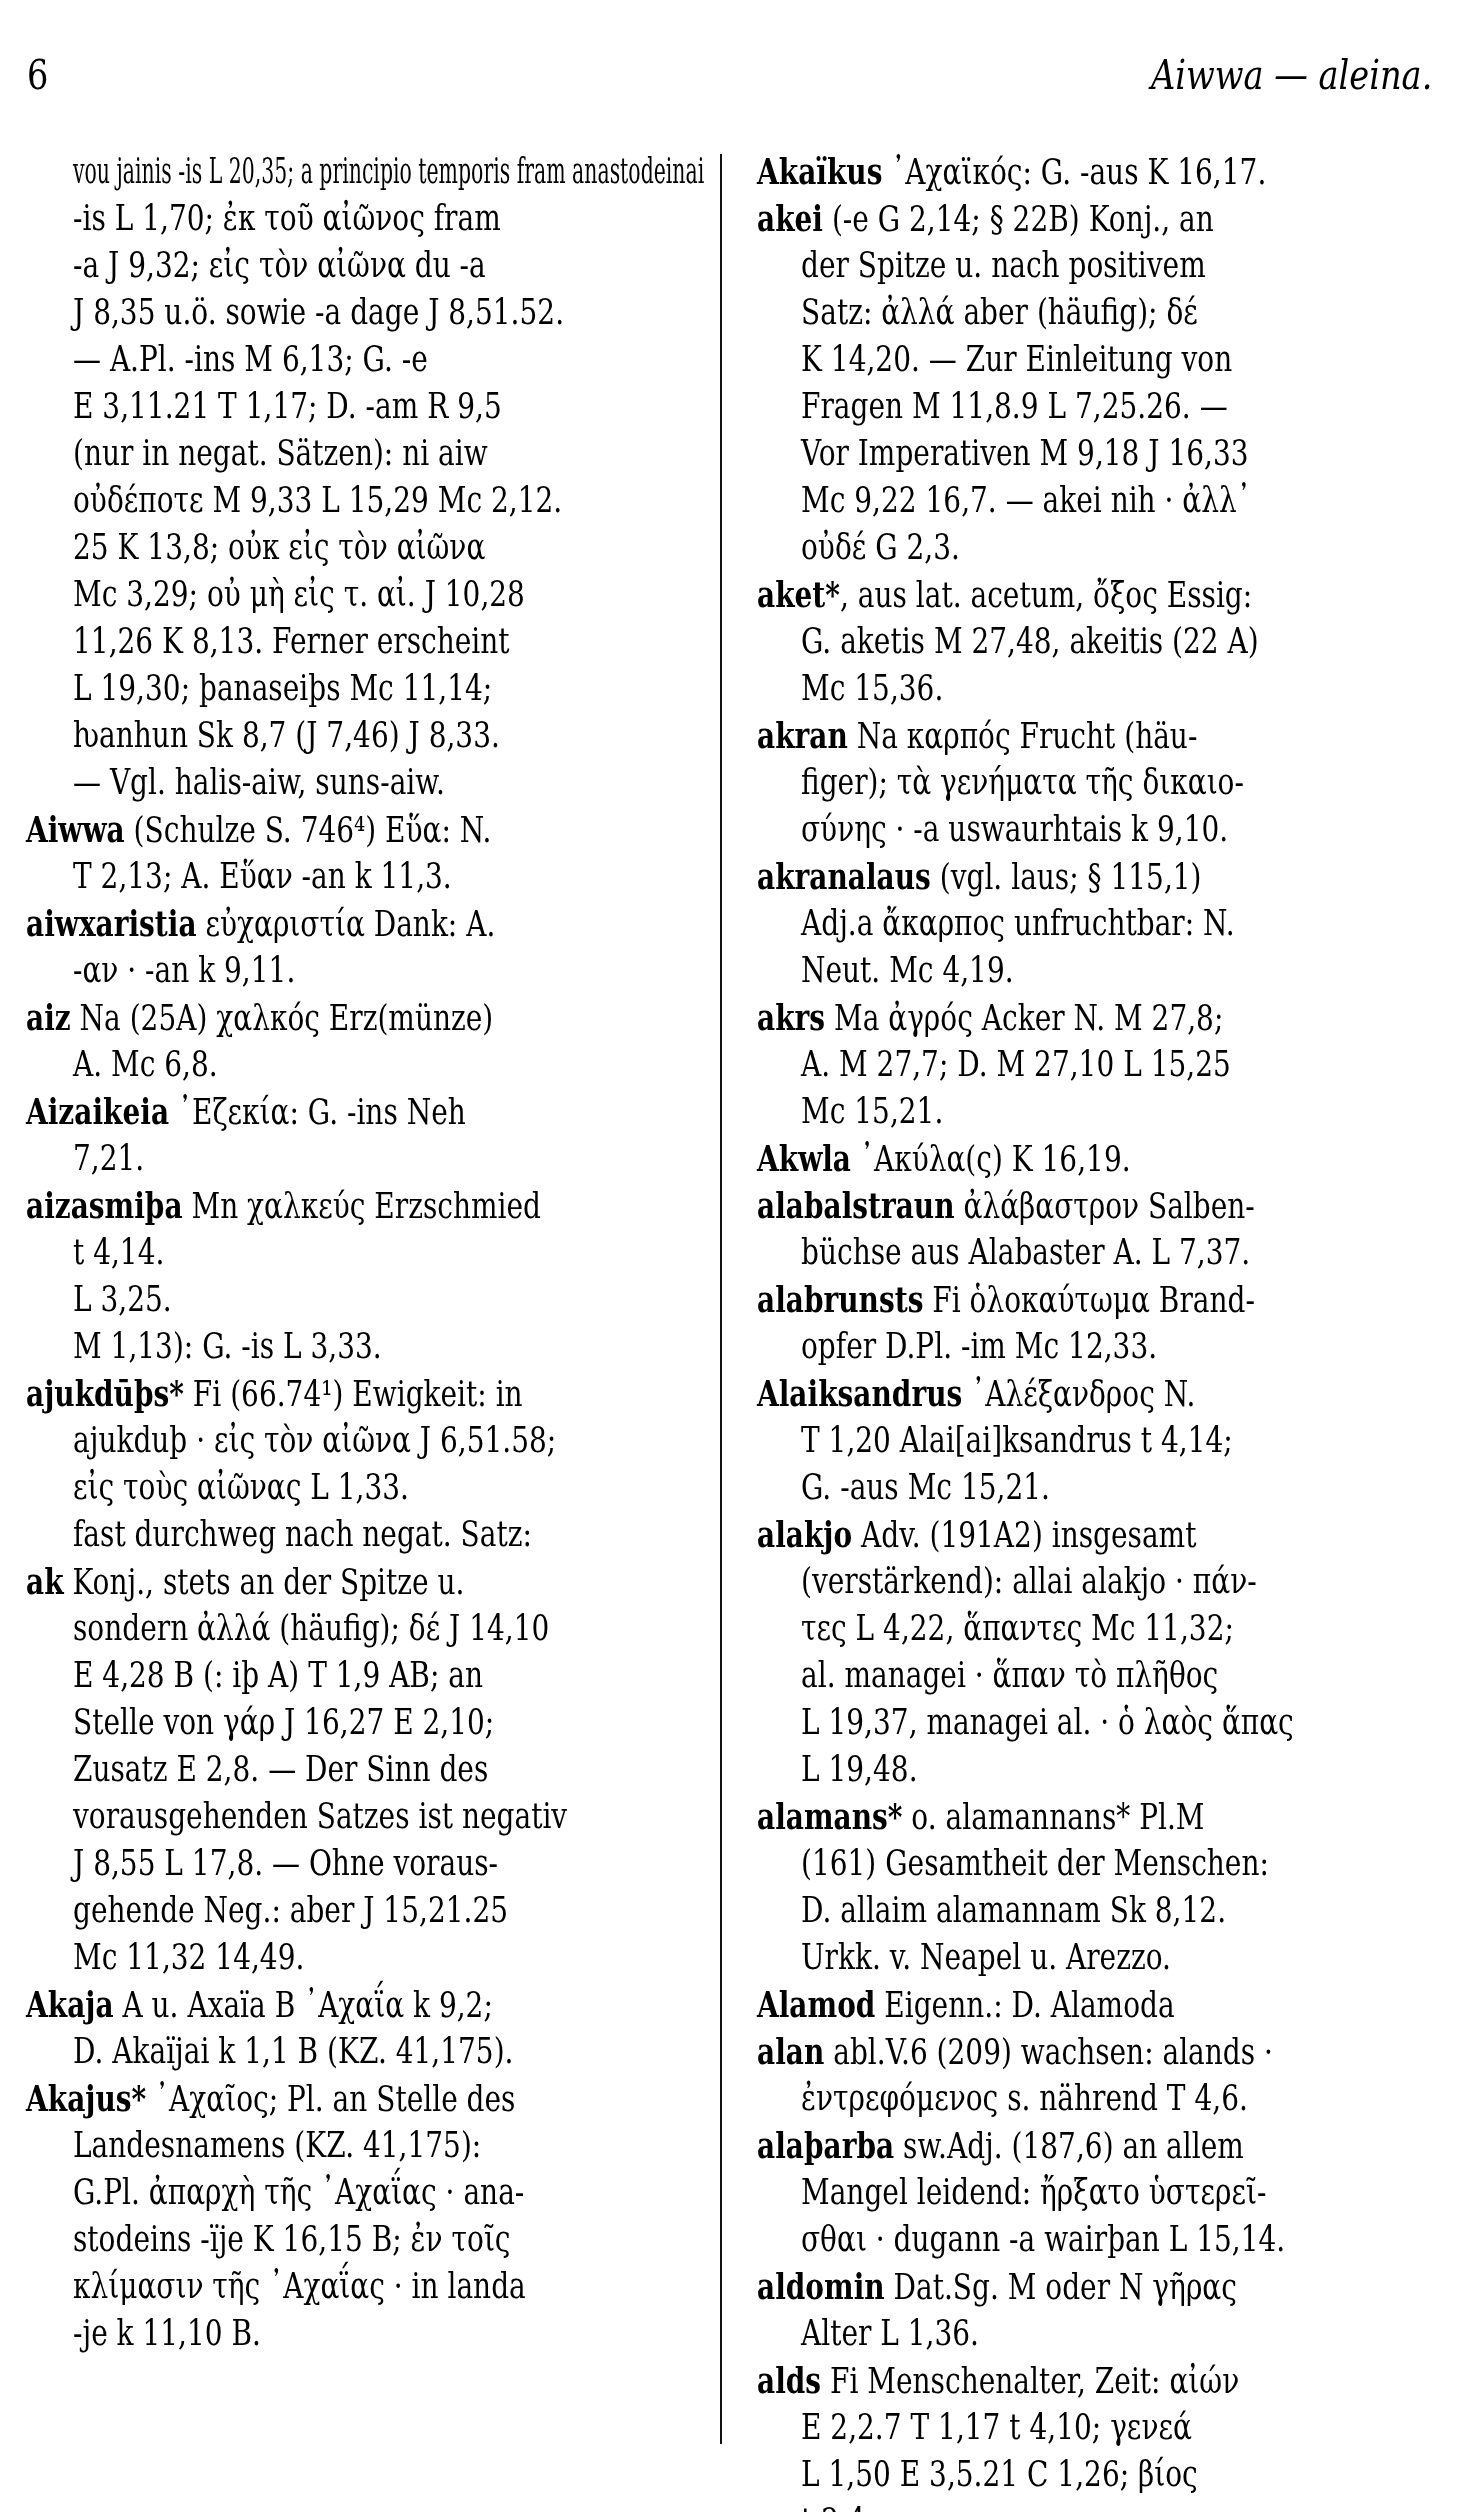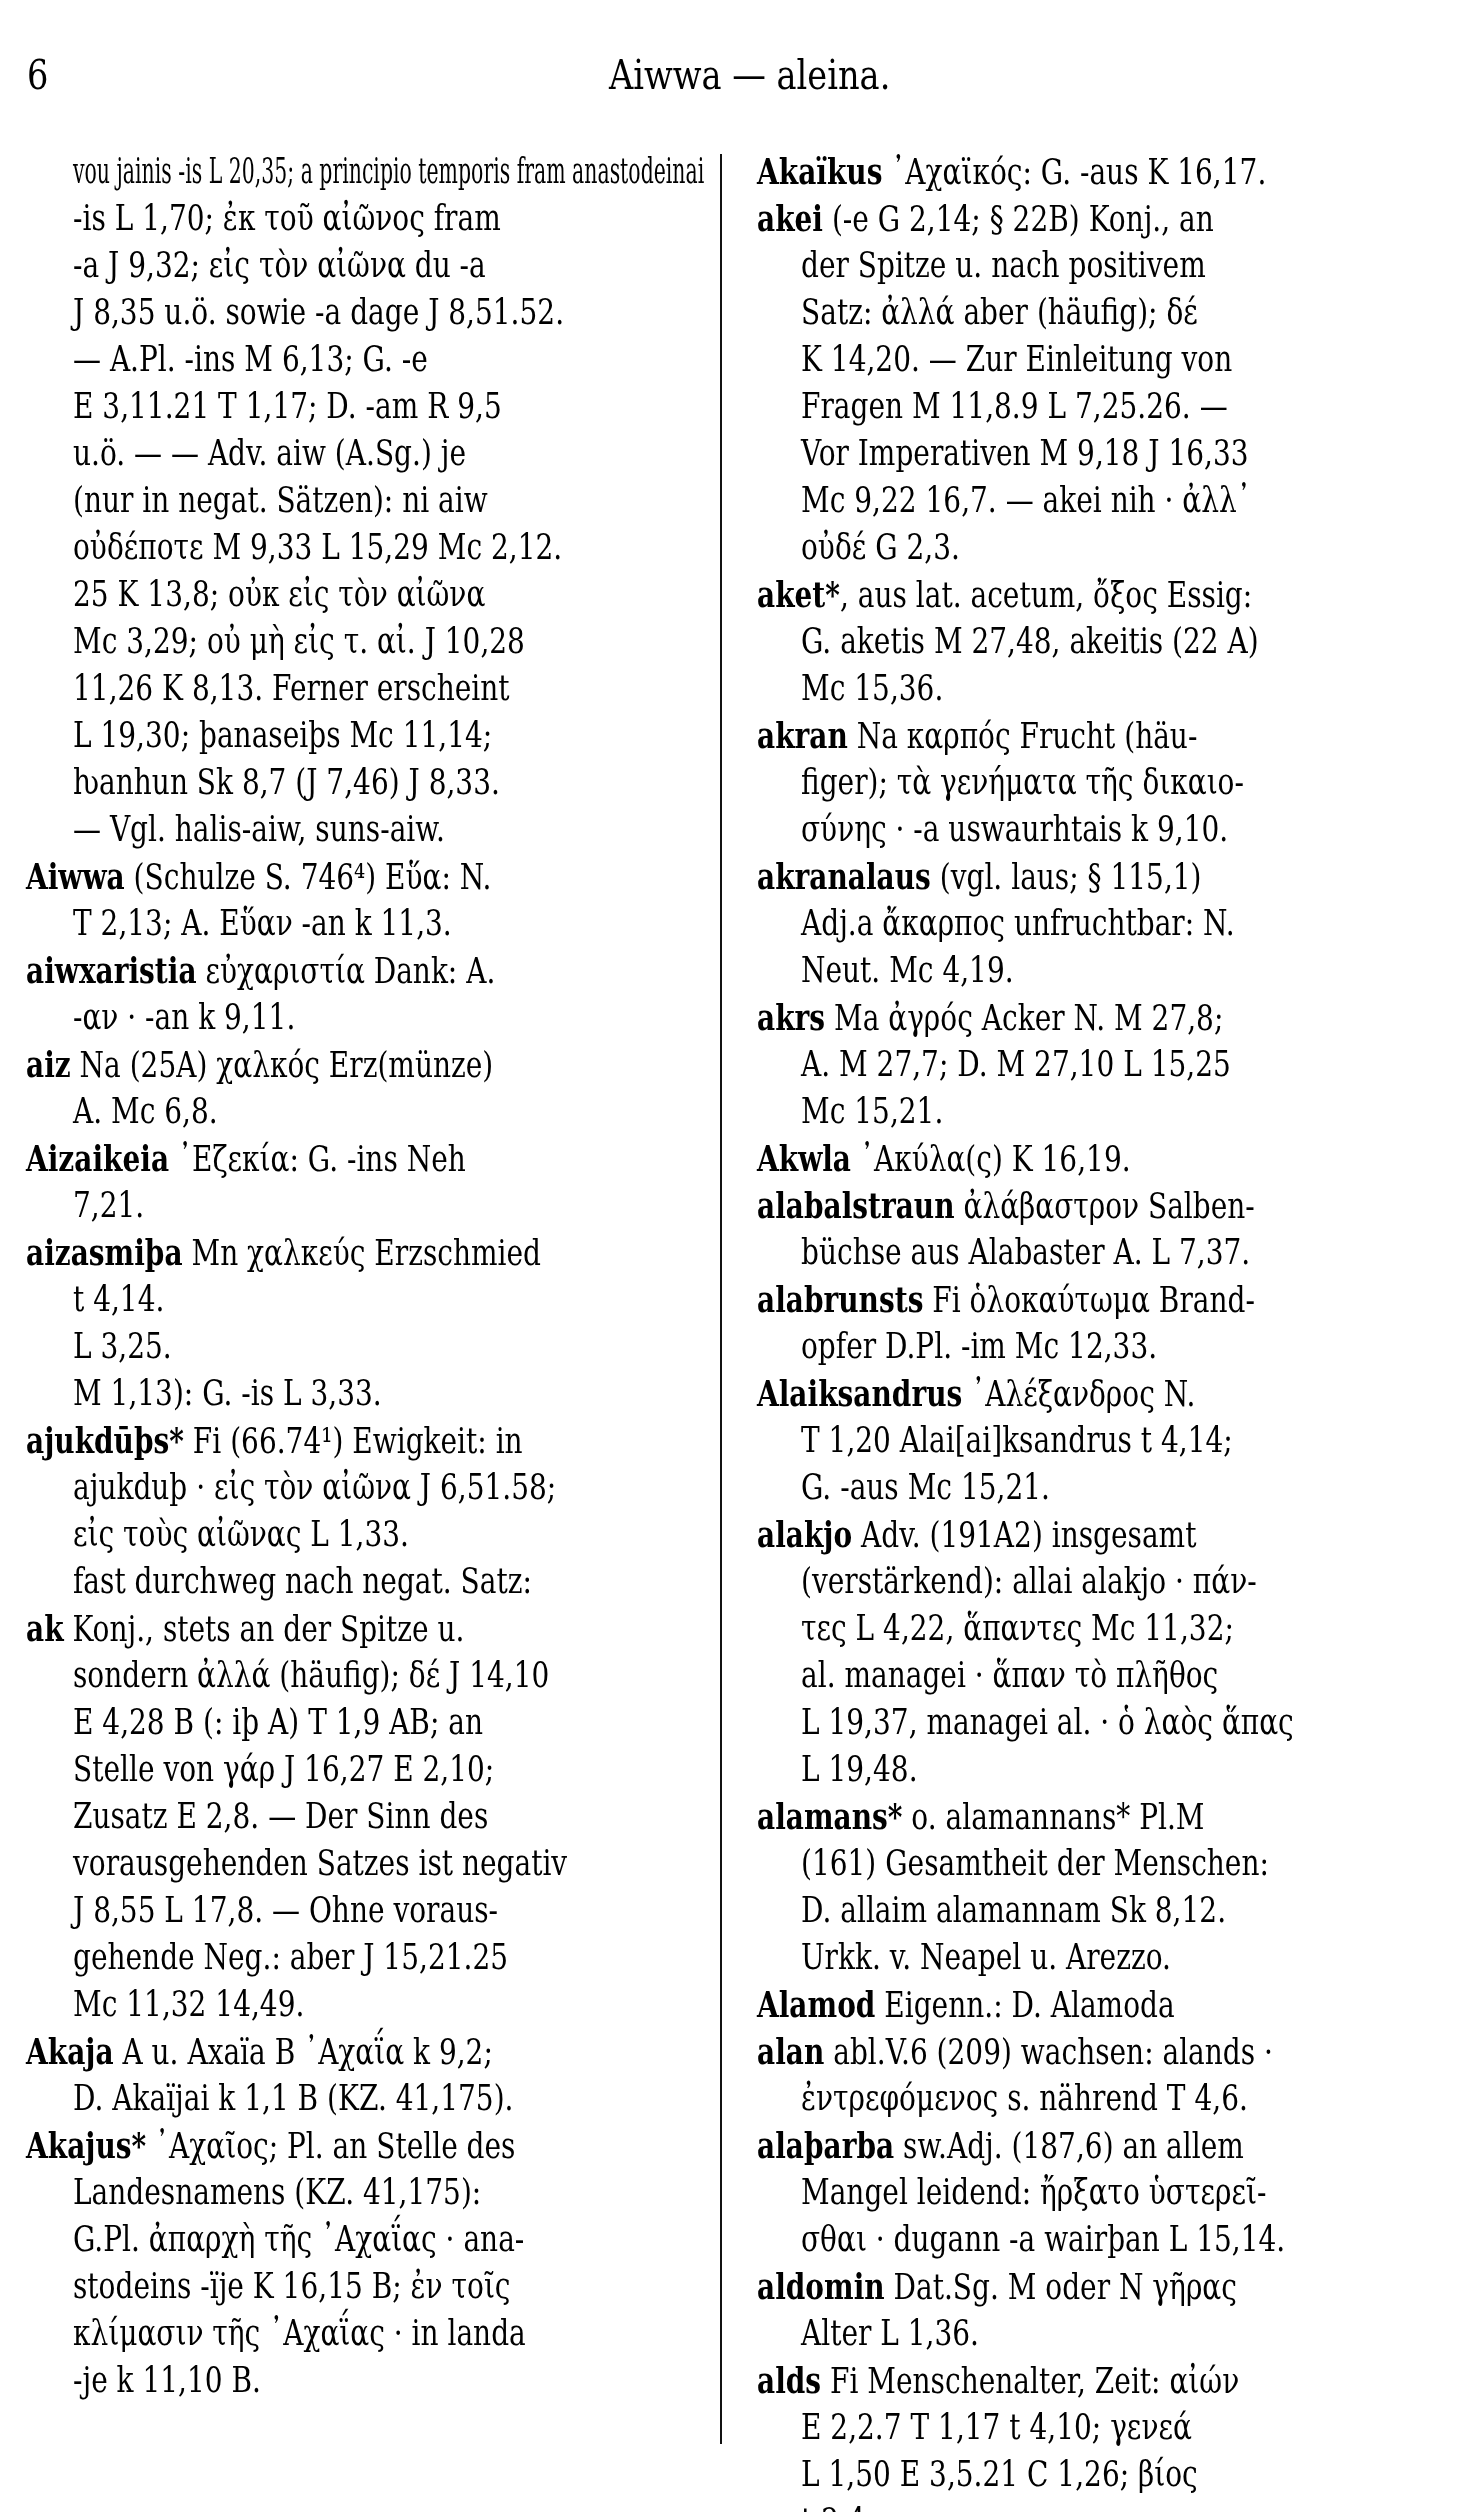--- a/index.html
+++ b/index.html
@@ -8,22 +8,22 @@
     color: #000000;
     font-family: "DejaVu Serif", "Liberation Serif", serif;
   }
   .page-header { position: absolute; top: 51px; left: 0; width: 1463px; height: 49px; }
   .page-number {
     position: absolute; left: 27px; top: 0;
     font-size: 41px; line-height: 49px;
     font-family: "DejaVu Serif", serif; transform: scaleX(0.82); transform-origin: left center;
   }
   .running-title {
-    position: absolute; left: 0; right: 0; top: 0; text-align: center;
-    font-size: 41px; line-height: 49px;
+    position: absolute; left: 0; right: 0; top: 0; text-align: right;
+    font-size: 41px; line-height: 49px; font-style: italic;
   }
   .running-title span.inner { display: inline-block; transform: scaleX(0.82); margin-left: 37px; }
 
   .column {
     position: absolute; top: 148px; width: 623px;
     font-size: 35px; line-height: 47px;
   }
   .col-left { left: 73px; }
   .col-right { left: 757px; width: 657px; }
   .column-divider {
@@ -51,21 +51,20 @@
   </div>
 </div>
 
 <div class="column col-left" id="col-left">
     <div class="line cont"><span class="txt" style="transform: scaleX(0.584);"><span>vou jainis -is L 20,35; a principio temporis fram anastodeinai</span></span></div>
     <div class="line cont"><span class="txt" style="transform: scaleX(0.8);"><span>-is L 1,70; ἐκ τοῦ αἰῶνος fram</span></span></div>
     <div class="line cont"><span class="txt" style="transform: scaleX(0.8);"><span>-a J 9,32; εἰς τὸν αἰῶνα du -a</span></span></div>
     <div class="line cont"><span class="txt" style="transform: scaleX(0.8);"><span>J 8,35 u.ö. sowie -a dage J 8,51.52.</span></span></div>
     <div class="line cont"><span class="txt" style="transform: scaleX(0.8);"><span>— A.Pl. -ins M 6,13; G. -e</span></span></div>
     <div class="line cont"><span class="txt" style="transform: scaleX(0.8);"><span>E 3,11.21 T 1,17; D. -am R 9,5</span></span></div>
-    <div class="line cont"><span class="txt" style="transform: scaleX(0.8);"><span>u.ö. — — Adv. aiw (A.Sg.) je</span></span></div>
     <div class="line cont"><span class="txt" style="transform: scaleX(0.8);"><span>(nur in negat. Sätzen): ni aiw</span></span></div>
     <div class="line cont"><span class="txt" style="transform: scaleX(0.8);"><span>οὐδέποτε M 9,33 L 15,29 Mc 2,12.</span></span></div>
     <div class="line cont"><span class="txt" style="transform: scaleX(0.8);"><span>25 K 13,8; οὐκ εἰς τὸν αἰῶνα</span></span></div>
     <div class="line cont"><span class="txt" style="transform: scaleX(0.8);"><span>Mc 3,29; οὐ μὴ εἰς τ. αἰ. J 10,28</span></span></div>
     <div class="line cont"><span class="txt" style="transform: scaleX(0.8);"><span>11,26 K 8,13. Ferner erscheint</span></span></div>
     <div class="line cont"><span class="txt" style="transform: scaleX(0.8);"><span>L 19,30; þanaseiþs Mc 11,14;</span></span></div>
     <div class="line cont"><span class="txt" style="transform: scaleX(0.8);"><span>ƕanhun Sk 8,7 (J 7,46) J 8,33.</span></span></div>
     <div class="line cont"><span class="txt" style="transform: scaleX(0.8);"><span>— Vgl. halis-aiw, suns-aiw.</span></span></div>
     <div class="line entry-first"><span class="txt" style="transform: scaleX(0.8);"><span class="head">Aiwwa</span><span> (Schulze S. 746⁴) Εὕα: N.</span></span></div>
     <div class="line cont"><span class="txt" style="transform: scaleX(0.8);"><span>T 2,13; A. Εὕαν -an k 11,3.</span></span></div>

